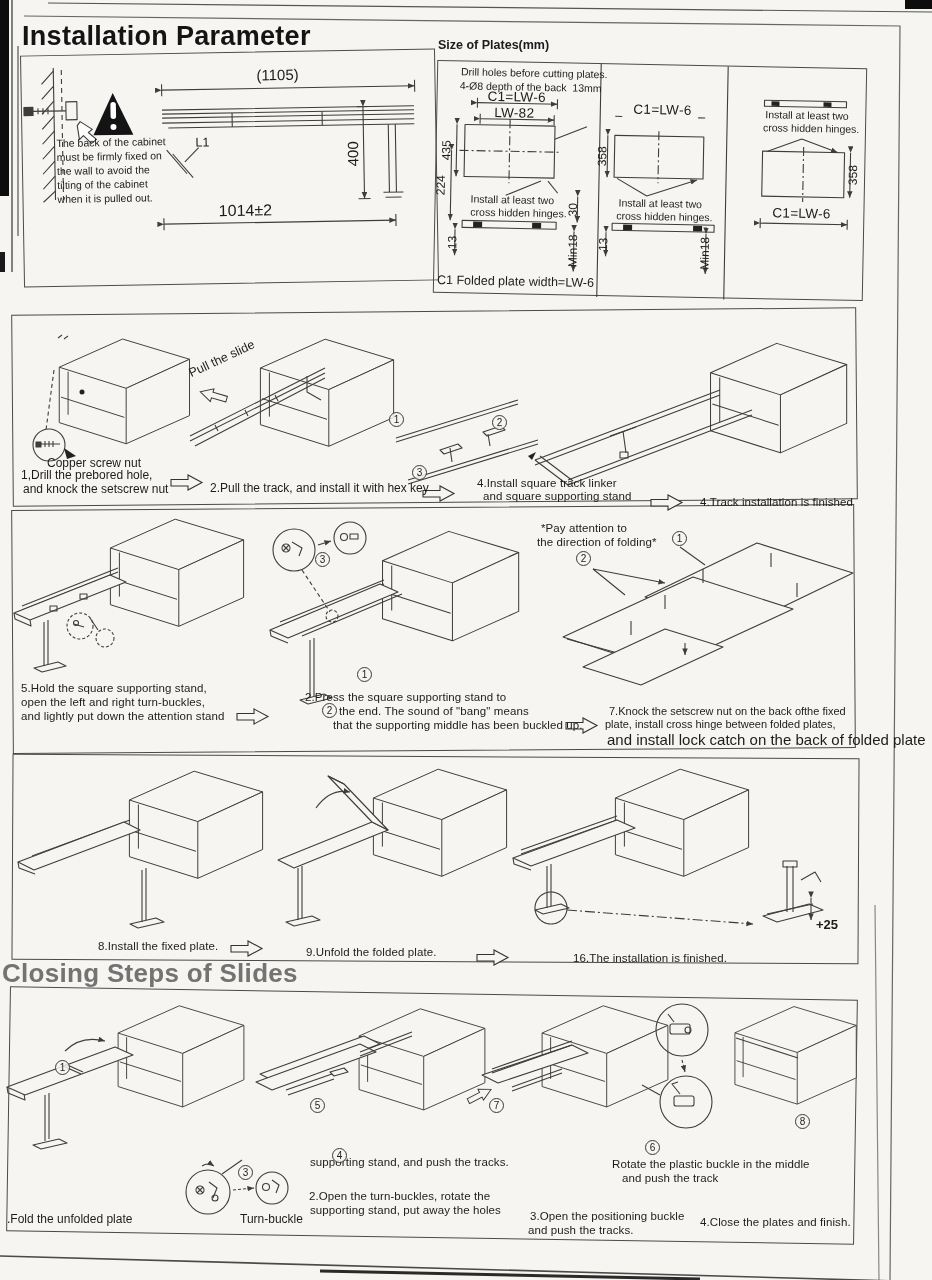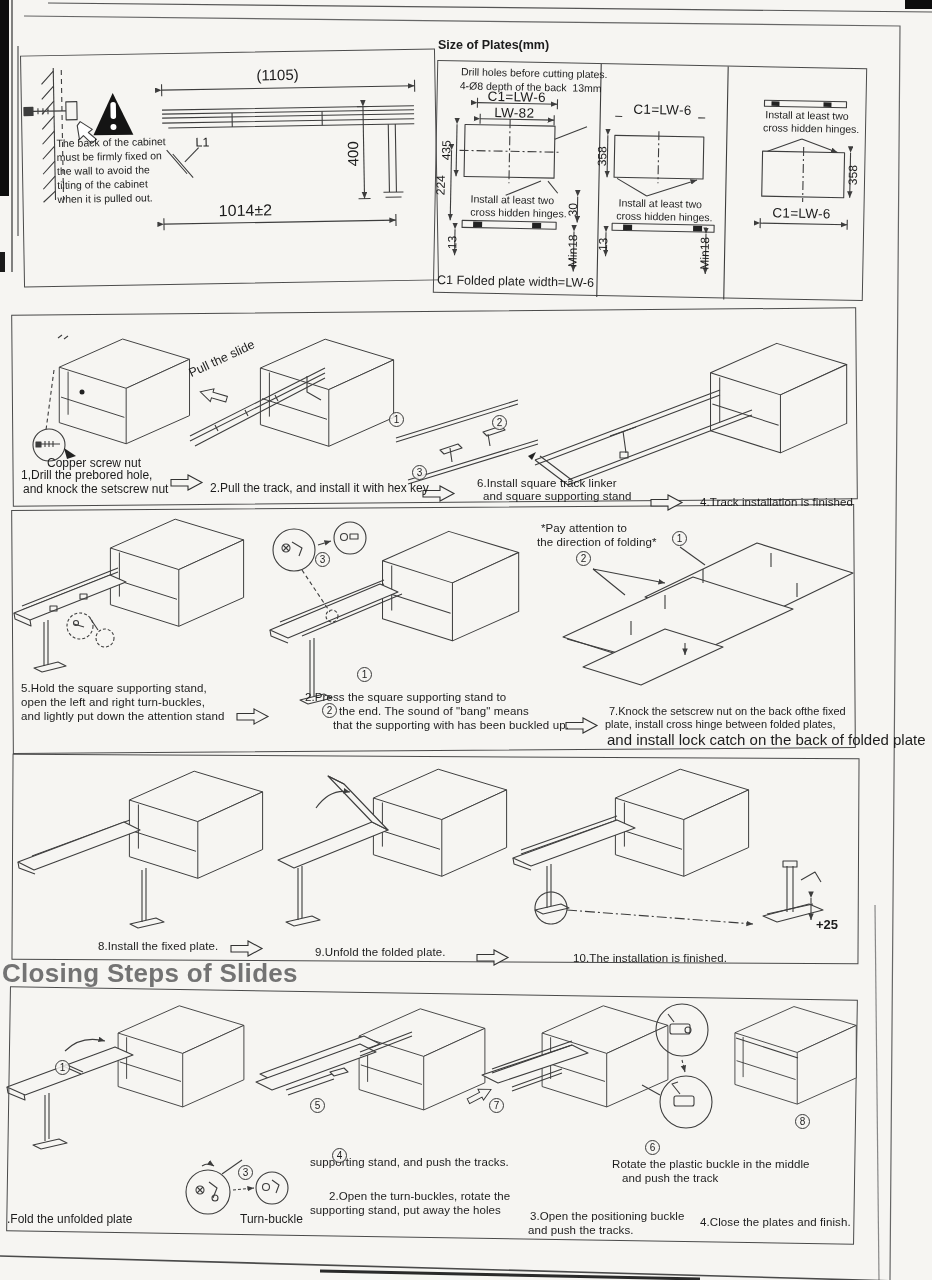--- a/index.html
+++ b/index.html
@@ -37,20 +37,21 @@
     <rect x="0" y="0" width="9" height="196" fill="#0d0d0d"></rect>
     <rect x="0" y="252" width="5" height="20" fill="#1a1a1a"></rect>
     <rect x="905" y="0" width="27" height="9" fill="#0d0d0d"></rect>
     <defs>
       <marker id="ah" markerWidth="8" markerHeight="8" refX="6" refY="2.5" orient="auto">
           <path d="M0,0 L6,2.5 L0,5 Z" fill="#3d3d3d"></path>
         </marker>
     </defs>
   </svg>
 
+  <div class="t title1" style="left:22px;top:20px">Installation Parameter</div>
   <div class="t title2" style="left:2px;top:958px">Closing Steps of Slides</div>
   <div class="t plates-title" style="left:438px;top:38px">Size of Plates(mm)</div>
 
   <div class="panel" style="left:22px;top:52px;width:415px;height:232px;transform:rotate(-1deg)">
     <svg class="fig" style="left:0;top:0" width="415" height="232" viewBox="0 0 415 232">
       <g stroke="#3d3d3d" stroke-width="1.1" fill="none" stroke-linejoin="round">
         <path d="M32,12 L32,144"></path>
         <path d="M20,28 L32,15 M20,43 L32,30 M20,58 L32,45 M20,73 L32,60 M20,88 L32,75 M20,103 L32,90 M20,118 L32,105 M20,133 L32,120 M20,146 L32,135"></path>
         <path d="M40,14 L40,144" stroke-dasharray="5 4"></path>
         <rect x="2" y="51" width="9" height="8" fill="#3d3d3d"></rect>
@@ -462,44 +463,44 @@
     </svg>
   <svg class="fig" style="left:466px;top:1088px;transform:rotate(-27deg)" width="28" height="14" viewBox="0 0 34 17">
       <polygon points="1,5.5 18,5.5 18,1 32,8.5 18,16 18,12 1,12" fill="#f6f5f2" stroke="#333" stroke-width="1.1"></polygon>
     </svg>
 
   <div class="t" style="left:47px;top:456px;font-size:12px">Copper screw nut</div>
   <div class="t" style="left:21px;top:468px;font-size:12px">1,Drill the prebored hole,</div>
   <div class="t" style="left:23px;top:482px;font-size:12px">and knock the setscrew nut</div>
   <div class="t" style="left:193px;top:366px;font-size:12.5px;transform:rotate(-25deg);transform-origin:left bottom">Pull the slide</div>
   <div class="t" style="left:210px;top:481px;font-size:12px">2.Pull the track, and install it with hex key</div>
-  <div class="t cap" style="left:477px;top:477px">6.Install square track linker</div>
+  <div class="t cap" style="left:477px;top:477px">4.Install square track linker</div>
   <div class="t cap" style="left:483px;top:490px">and square supporting stand</div>
   <div class="t cap" style="left:700px;top:496px">4.Track installation is finished</div>
 
   <div class="t cap" style="left:21px;top:682px">5.Hold the square supporting stand,</div>
   <div class="t cap" style="left:21px;top:696px">open the left and right turn-buckles,</div>
   <div class="t cap" style="left:21px;top:710px">and lightly put down the attention stand</div>
   <div class="t cap" style="left:305px;top:691px">2.Press the square supporting stand to</div>
   <div class="t cap" style="left:339px;top:705px">the end. The sound of "bang" means</div>
-  <div class="t cap" style="left:333px;top:719px">that the supporting with has been buckled up.</div>
+  <div class="t cap" style="left:333px;top:719px">that the supporting middle has been buckled up.</div>
   <div class="t cap" style="left:541px;top:522px">*Pay attention to</div>
   <div class="t cap" style="left:537px;top:536px">the direction of folding*</div>
   <div class="t" style="left:609px;top:705px;font-size:11px">7.Knock the setscrew nut on the back ofthe fixed</div>
   <div class="t" style="left:605px;top:718px;font-size:11px">plate, install cross hinge between folded plates,</div>
   <div class="t" style="left:607px;top:731px;font-size:15px">and install lock catch on the back of folded plate</div>
 
   <div class="t cap" style="left:98px;top:940px">8.Install the fixed plate.</div>
-  <div class="t cap" style="left:315px;top:946px">9.Unfold the folded plate.</div>
-  <div class="t cap" style="left:573px;top:952px">10.The installation is finished.</div>
+  <div class="t cap" style="left:306px;top:946px">9.Unfold the folded plate.</div>
+  <div class="t cap" style="left:573px;top:952px">16.The installation is finished.</div>
   <div class="t" style="left:816px;top:917px;font-size:13px;font-weight:700">+25</div>
 
   <div class="t" style="left:7px;top:1212px;font-size:12px">.Fold the unfolded plate</div>
   <div class="t" style="left:240px;top:1212px;font-size:12px">Turn-buckle</div>
-  <div class="t cap" style="left:329px;top:1190px">2.Open the turn-buckles, rotate the</div>
+  <div class="t cap" style="left:309px;top:1190px">2.Open the turn-buckles, rotate the</div>
   <div class="t cap" style="left:310px;top:1204px">supporting stand, put away the holes</div>
   <div class="t cap" style="left:310px;top:1156px">supporting stand, and push the tracks.</div>
   <div class="t cap" style="left:612px;top:1158px">Rotate the plastic buckle in the middle</div>
   <div class="t cap" style="left:622px;top:1172px">and push the track</div>
   <div class="t cap" style="left:530px;top:1210px">3.Open the positioning buckle</div>
   <div class="t cap" style="left:528px;top:1224px">and push the tracks.</div>
   <div class="t cap" style="left:700px;top:1216px">4.Close the plates and finish.</div>
 
   <div class="badge" style="left:389px;top:412px">1</div>
   <div class="badge" style="left:492px;top:415px">2</div>

